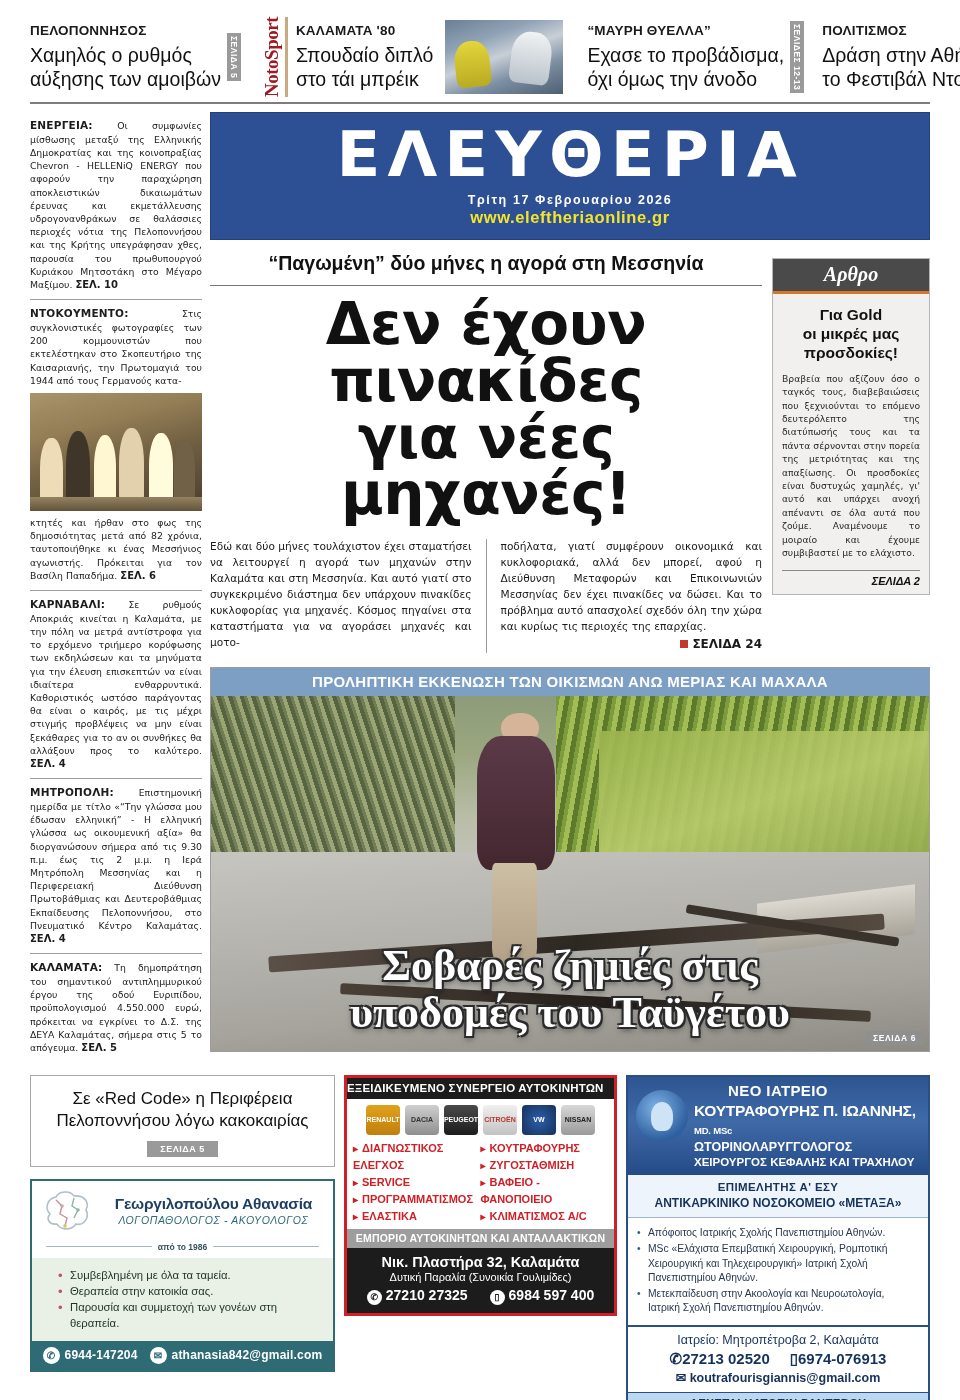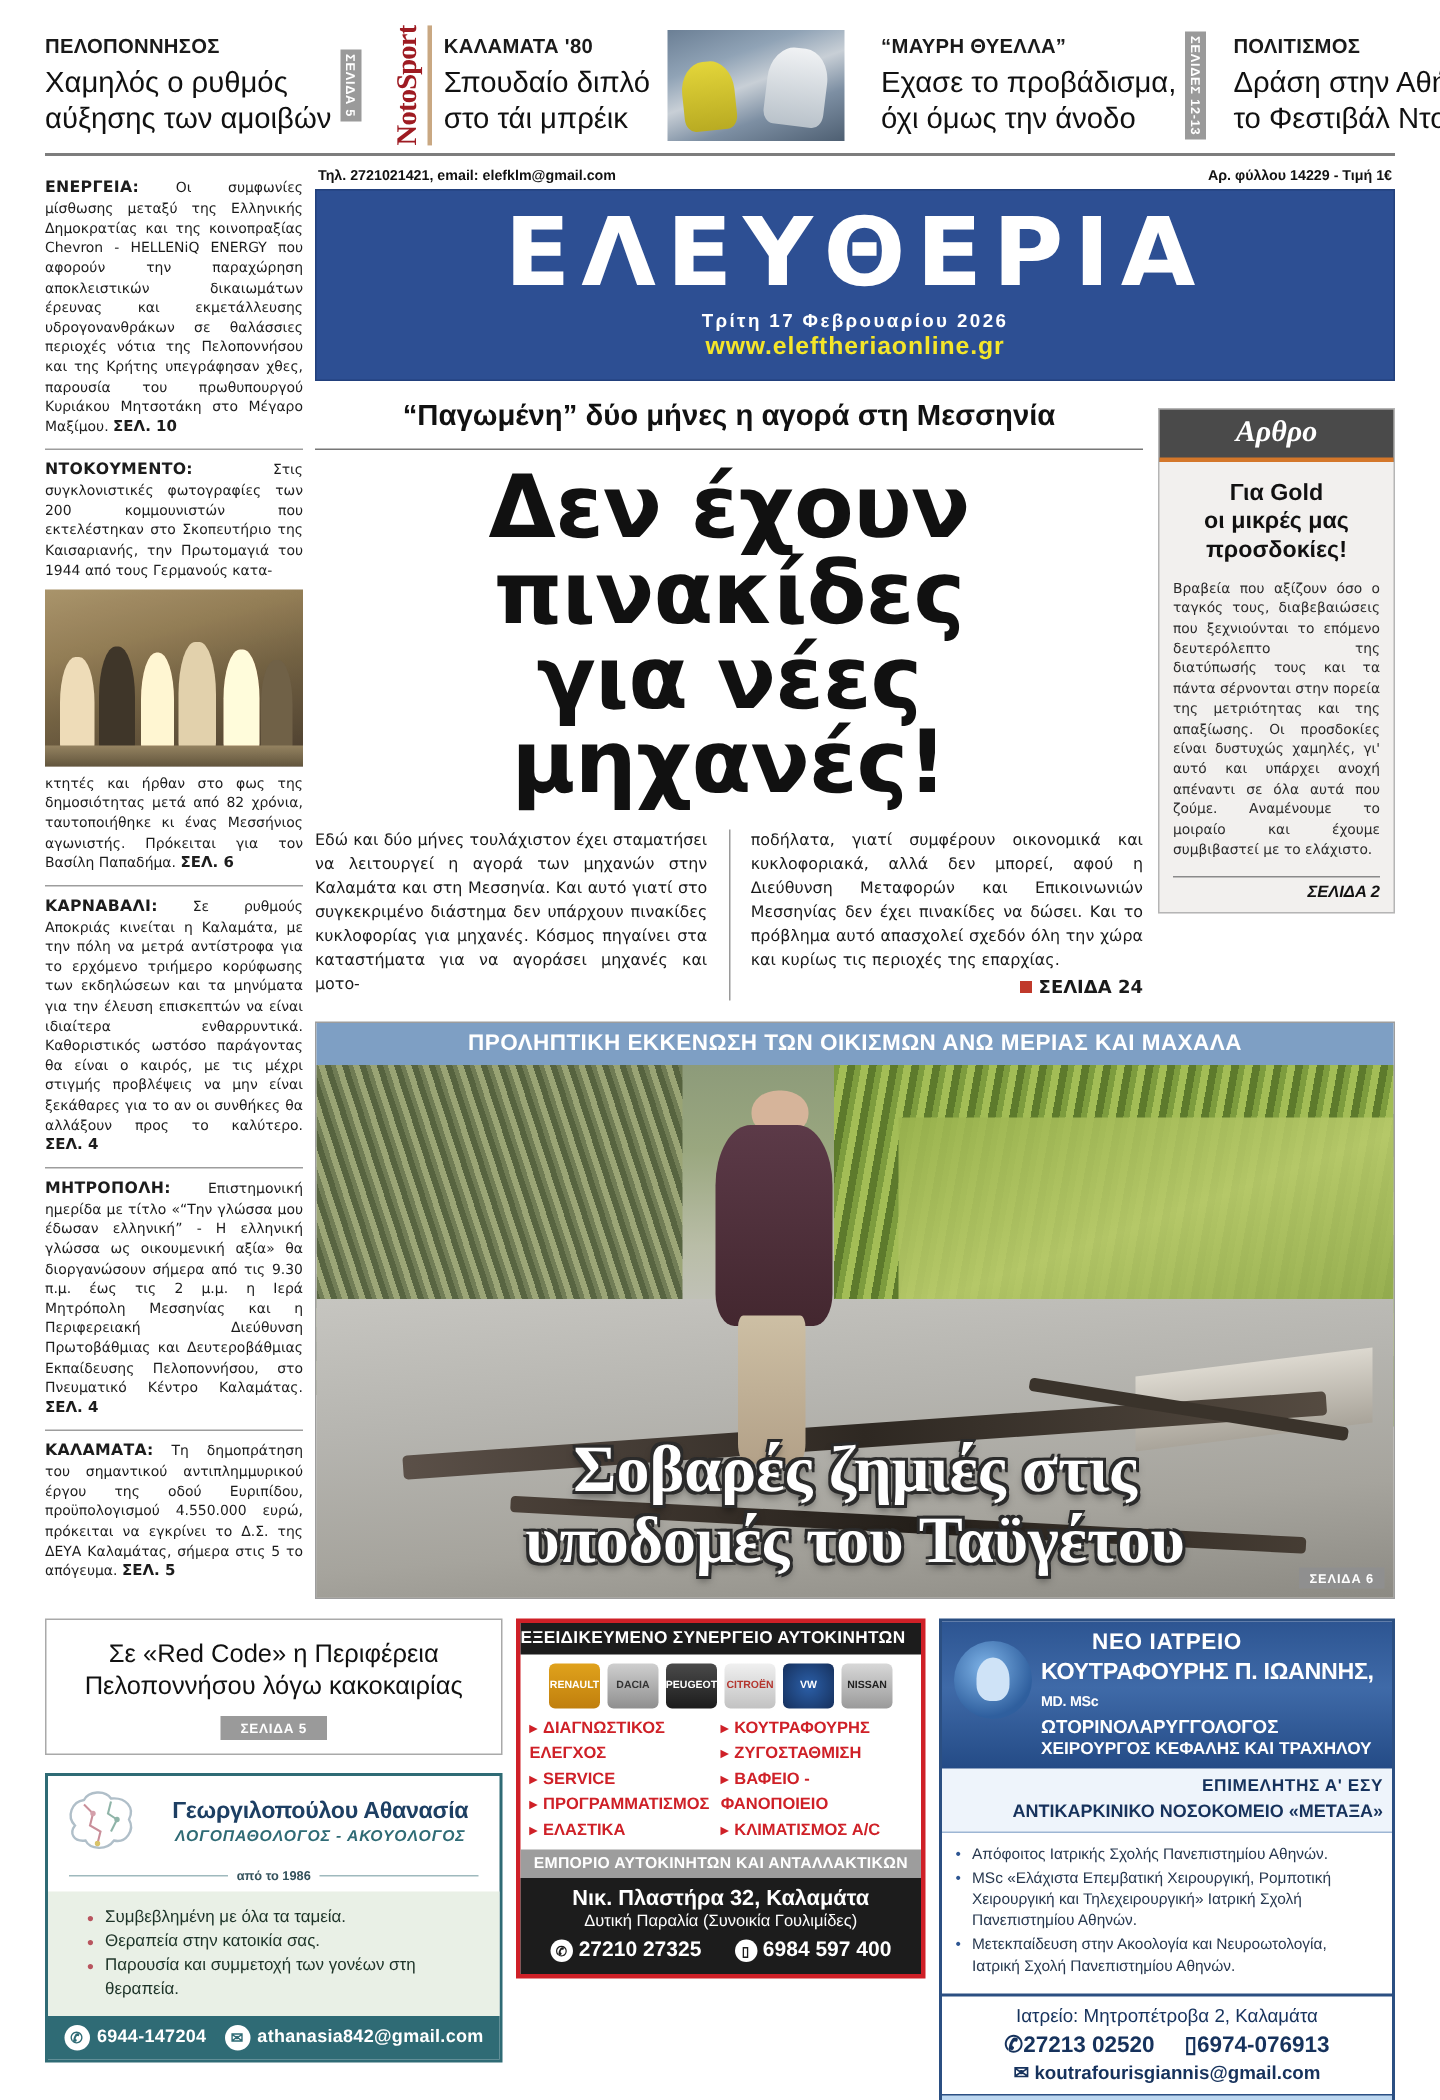--- a/index.html
+++ b/index.html
@@ -190,21 +190,21 @@
   .redcode .t { font-size: 17px; line-height: 1.28; color: #111; }
   .redcode .tag { display: inline-block; background: #9a9a9a; color: #fff; font-size: 9px;
                   font-weight: 700; letter-spacing: .5px; padding: 3px 13px; margin-top: 9px; }
 
   
   .logo-ad { border: 2px solid #2f6b75; margin-top: 12px; background: #ffffff; }
   .logo-ad .top { display: flex; align-items: center; padding: 7px 8px 3px; gap: 6px; }
   .brain { width: 56px; height: 46px; flex: 0 0 56px; position: relative; }
   .logo-ad .names { flex: 1 1 auto; text-align: center; }
   .logo-ad .nm { font-size: 15.5px; font-weight: 700; color: #1d3f63; letter-spacing: -.2px; }
-  .logo-ad .sub { font-size: 10.5px; font-style: italic; font-weight: 700; color: #2f6b75;
+  .logo-ad .sub { font-size: 10.5px; font-style: italic; font-weight: 400; color: #2f6b75;
                   letter-spacing: .6px; margin-top: 1px; }
   .since { display:flex; align-items:center; gap:6px; justify-content:center; margin: 5px 14px 0; }
   .since .ln { height:1px; background:#9fb9bd; flex:1 1 auto; }
   .since .tx { font-size: 8.5px; font-weight: 700; color:#34525c; }
   .logo-ad .body { background: #e9f0e6; padding: 9px 10px 10px 26px; margin-top: 6px; }
   .logo-ad .body ul { list-style: none; }
   .logo-ad .body li { font-size: 11.3px; color:#1d3328; line-height: 1.42; position: relative; padding-left: 12px; }
   .logo-ad .body li::before { content:"•"; position:absolute; left:0; color:#b8555f; font-size: 13px; }
   .logo-ad .foot { background: #2f6b75; color:#fff; display:flex; gap: 12px; align-items:center;
                    justify-content:center; padding: 6px 4px; font-size: 12px; font-weight: 700; letter-spacing:.2px; }
@@ -248,21 +248,21 @@
              color:#fff; position: relative; padding: 5px 8px 7px 66px; }
   .doc .hd .circ { position:absolute; left: 8px; top: 13px; width: 52px; height: 52px; border-radius: 50%;
                    background: radial-gradient(circle at 40% 35%, #7fb4e8, #2f5f9e 70%); }
   .doc .hd .circ::after { content:""; position:absolute; left:28%; top:22%; width:44%; height:56%;
                    background:#cfe3f7; border-radius: 50% 50% 40% 40%; }
   .doc .l0 { text-align:center; font-size: 15px; font-weight:700; letter-spacing:.4px; margin-left:-58px; }
   .doc .l1 { font-size: 15.5px; font-weight:700; letter-spacing:-.2px; margin-top:3px; }
   .doc .l1 .md { font-size: 9.5px; }
   .doc .l2 { font-size: 12.5px; font-weight:700; margin-top:2px; }
   .doc .l3 { font-size: 11.5px; font-weight:700; margin-top:2px; }
-  .doc .sub { background:#eef4fb; text-align:right; padding: 6px 6px 7px; border-bottom:1px solid #9db6d4; }
+  .doc .sub { background:#eef4fb; text-align:center; padding: 6px 6px 7px; border-bottom:1px solid #9db6d4; }
   .doc .sub .s1 { font-size: 11.5px; font-weight:700; color:#16325c; letter-spacing:.4px; }
   .doc .sub .s2 { font-size: 12px; font-weight:700; color:#16325c; margin-top: 3px; }
   .doc .bullets { padding: 8px 9px 8px 9px; }
   .doc .bullets li { list-style:none; font-size: 10.3px; color:#27384f; line-height:1.38; position:relative;
                      padding-left: 11px; margin-bottom: 2px; }
   .doc .bullets li::before { content:"•"; position:absolute; left:0; color:#2d5592; }
   .doc .contact { border-top: 2px solid #2b4f82; text-align:center; padding: 6px 4px 7px; }
   .doc .contact .c1 { font-size: 12.5px; font-weight:400; color:#16325c; }
   .doc .contact .c2 { display:flex; justify-content:center; gap: 20px; font-size: 15px; font-weight:700;
                       color:#16325c; margin-top: 3px; }
@@ -376,24 +376,20 @@
       <div class="brief">
         <b class="lead">ΚΑΛΑΜΑΤΑ:</b>
         <span>Τη δημοπράτηση του σημαντικού αντιπλημμυρικού έργου της οδού Ευριπίδου, προϋπολογισμού 4.550.000 ευρώ, πρόκειται να εγκρίνει το Δ.Σ. της ΔΕΥΑ Καλαμάτας, σήμερα στις 5 το απόγευμα.</span>
         <span class="pg">ΣΕΛ. 5</span>
       </div>
 
     </div>
 
     <div class="col-right">
 
-      <div class="masthead-meta">
-        <span>Τηλ. 2721021421, email: elefklm@gmail.com</span>
-        <span>Αρ. φύλλου 14229 - Τιμή 1€</span>
-      </div>
 
       <div class="masthead">
         <div class="masthead-title">ΕΛΕΥΘΕΡΙΑ</div>
         <div class="masthead-date">Τρίτη 17 Φεβρουαρίου 2026</div>
         <div class="masthead-url">www.eleftheriaonline.gr</div>
       </div>
 
       <div class="lead-row">
 
         <div class="lead-main">

